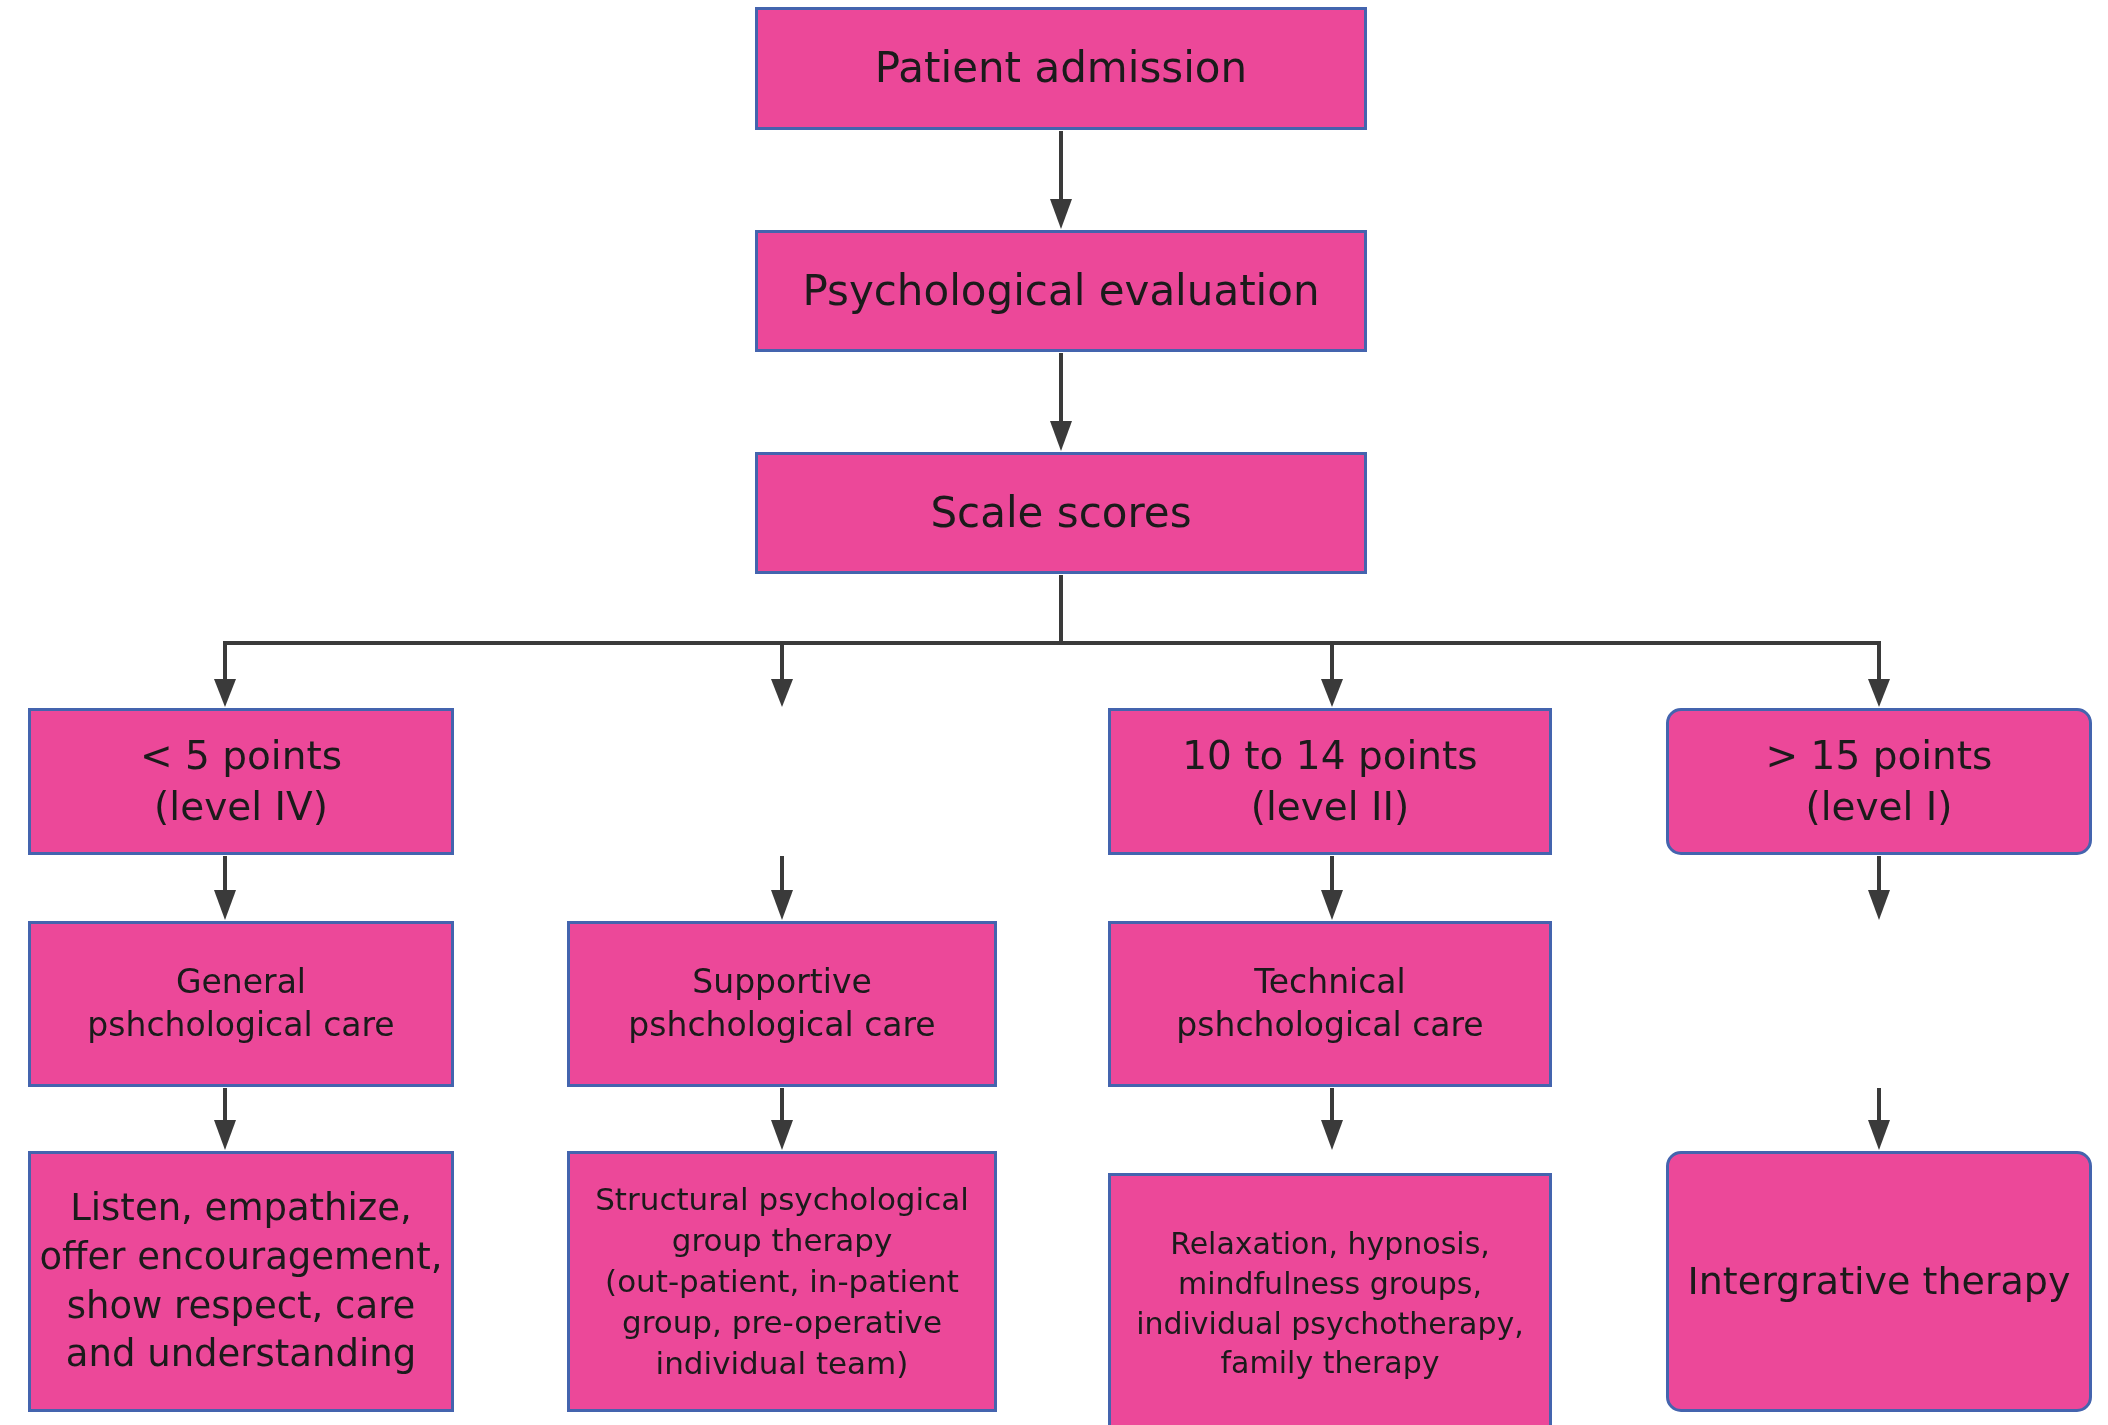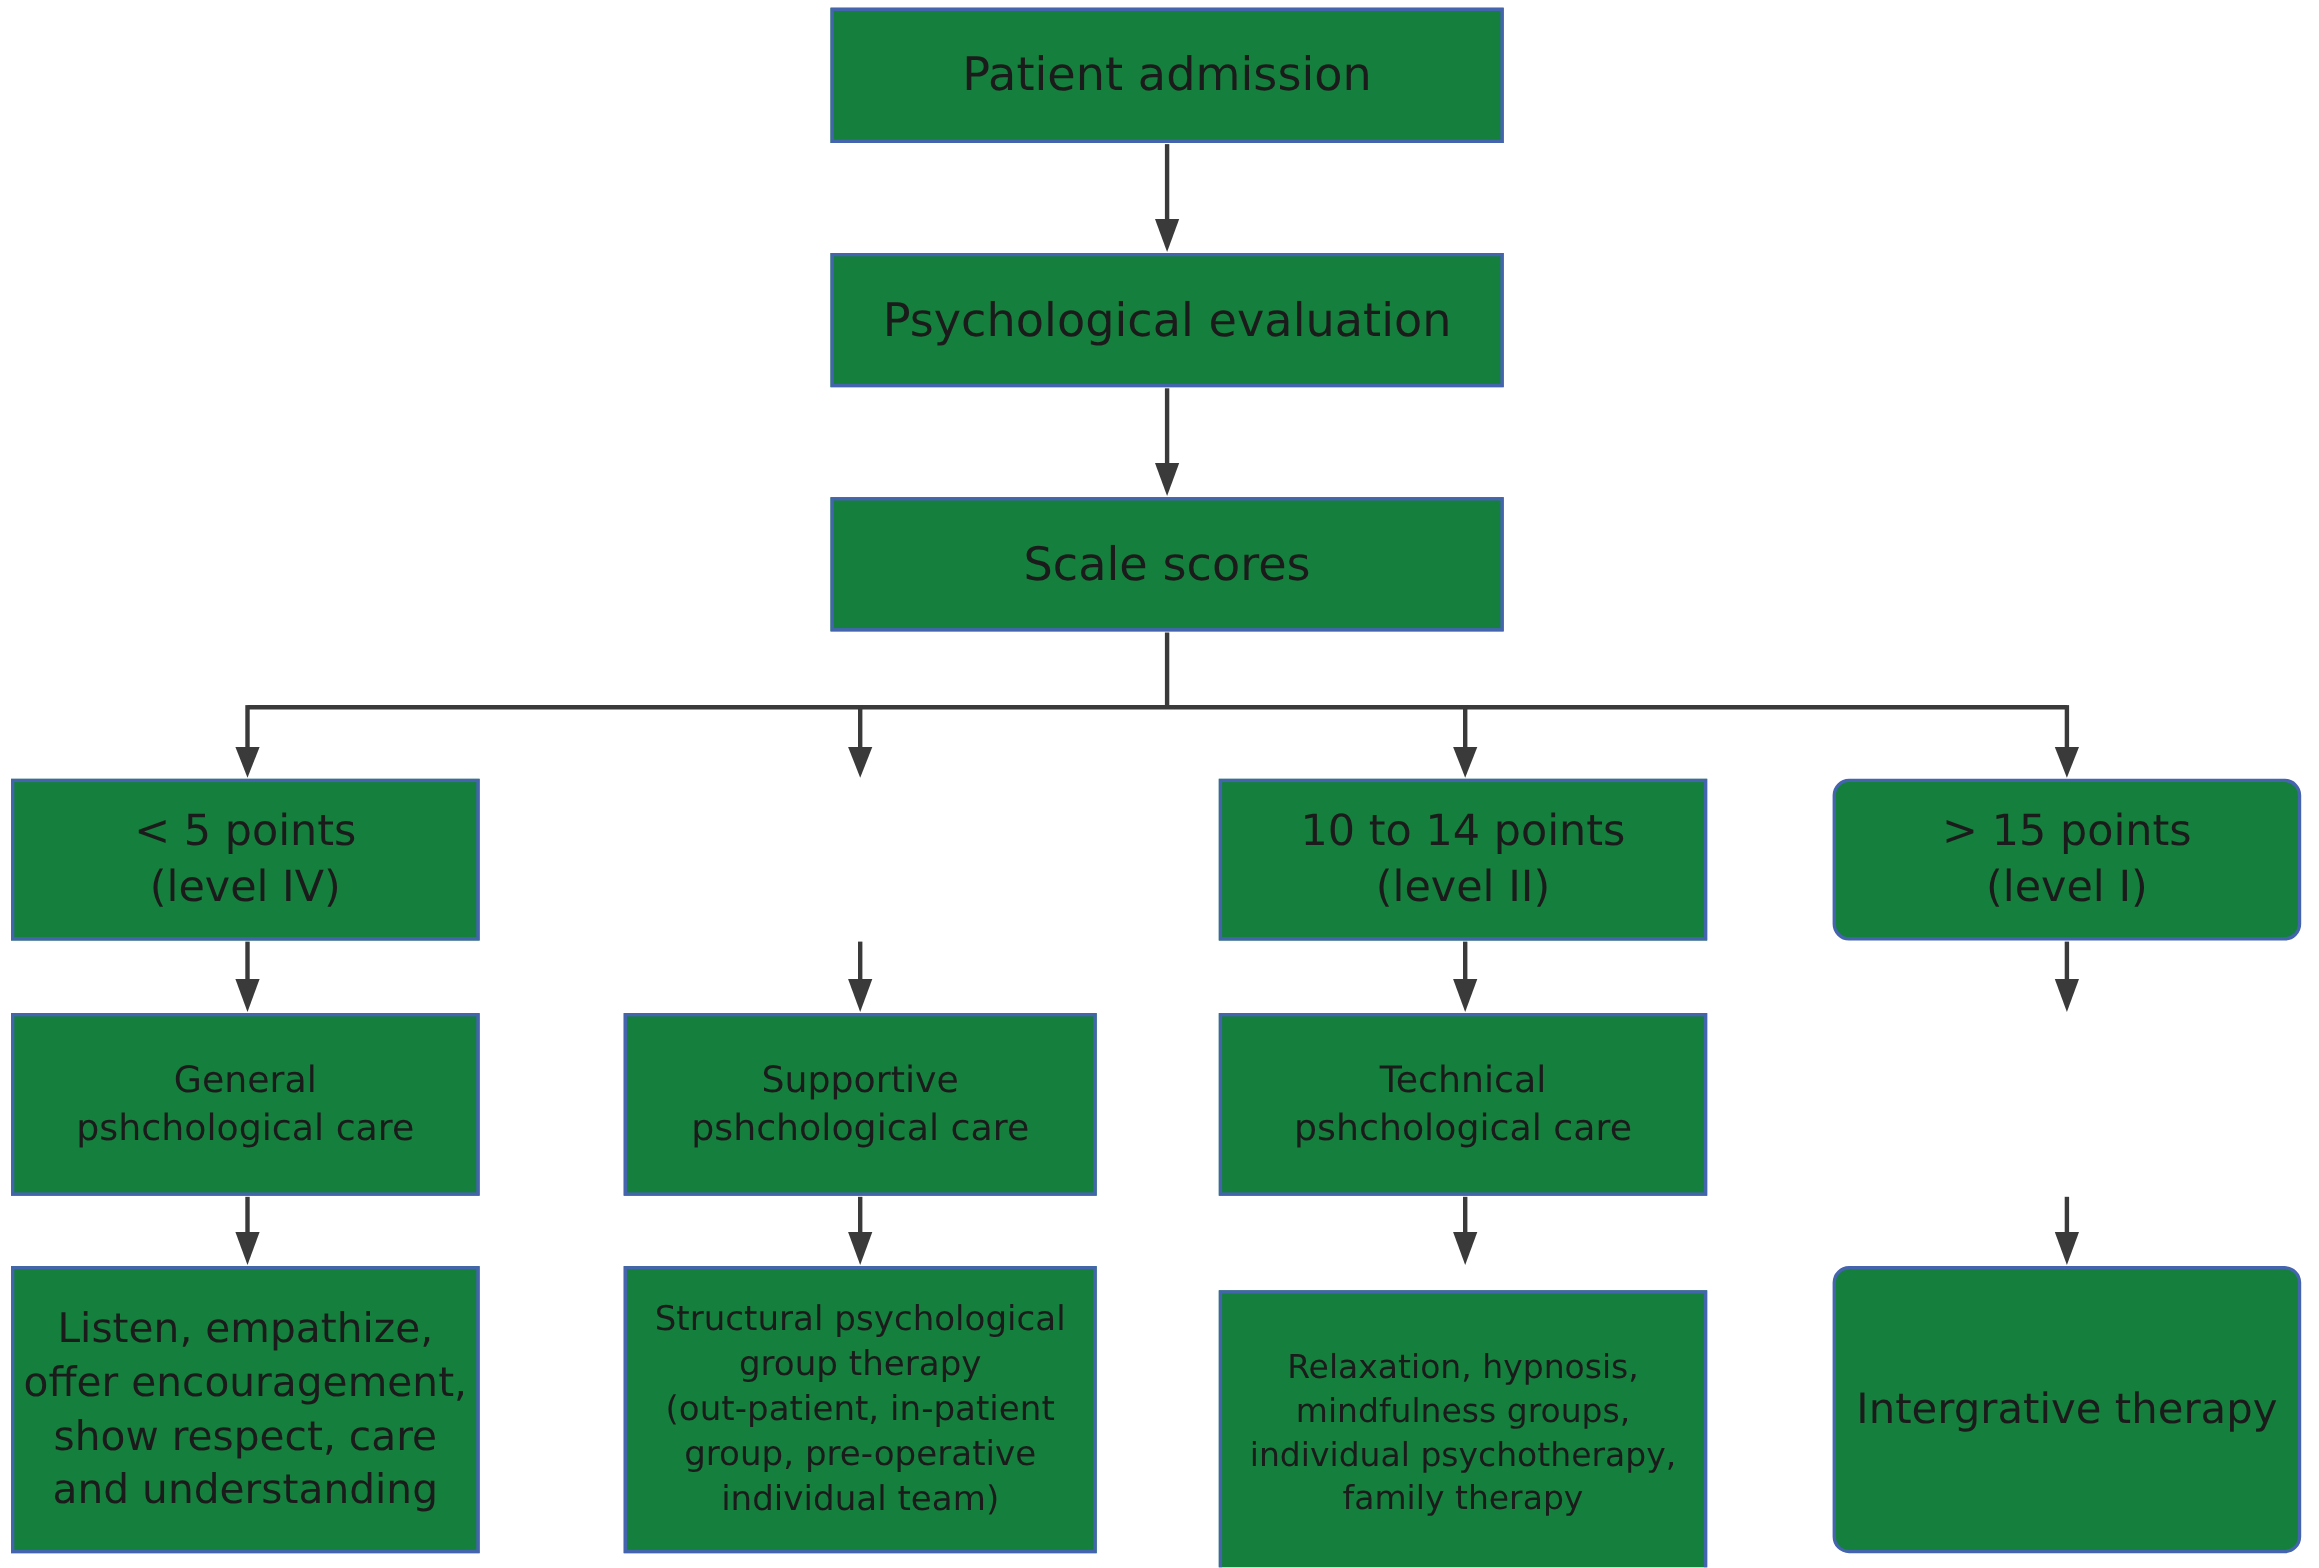--- a/index.html
+++ b/index.html
@@ -14,40 +14,40 @@
   }
   .connectors{
     position:absolute;
     left:0;top:0;
     width:2108px;height:1425px;
   }
   .node{
     position:absolute;
     box-sizing:border-box;
     border:3px solid #4464ae;
-    background:#15803d;
+    background:#ec4899;
     display:flex;
     align-items:center;
     justify-content:center;
     text-align:center;
     white-space:pre-line;
     line-height:1.3;
     padding:0 4px;
   }
   
   .n-top{left:755px;width:612px;height:122px;font-size:42px;}
   .n-r1{top:7px;height:123px;}
   .n-r2{top:230px;}
   .n-r3{top:452px;}
   
   .n-score{top:708px;height:147px;font-size:39px;}
   .n-care{top:921px;height:166px;font-size:33px;}
   .n-int{top:1151px;height:261px;line-height:1.32;}
   
-  .col-a{left:10px;width:426px;}
+  .col-a{left:28px;width:426px;}
   .col-b{left:567px;width:430px;}
   .col-c{left:1108px;width:444px;}
   .col-d{left:1666px;width:426px;border-radius:15px;}
   
   .int-a{font-size:37px;}
   .int-b{font-size:31px;}
   .int-c{font-size:30px;margin-top:22px;}
   .int-d{font-size:38px;}
   .cline{stroke:#3a3a3a;stroke-width:4;fill:none;}
   .chead{fill:#3a3a3a;stroke:none;}

